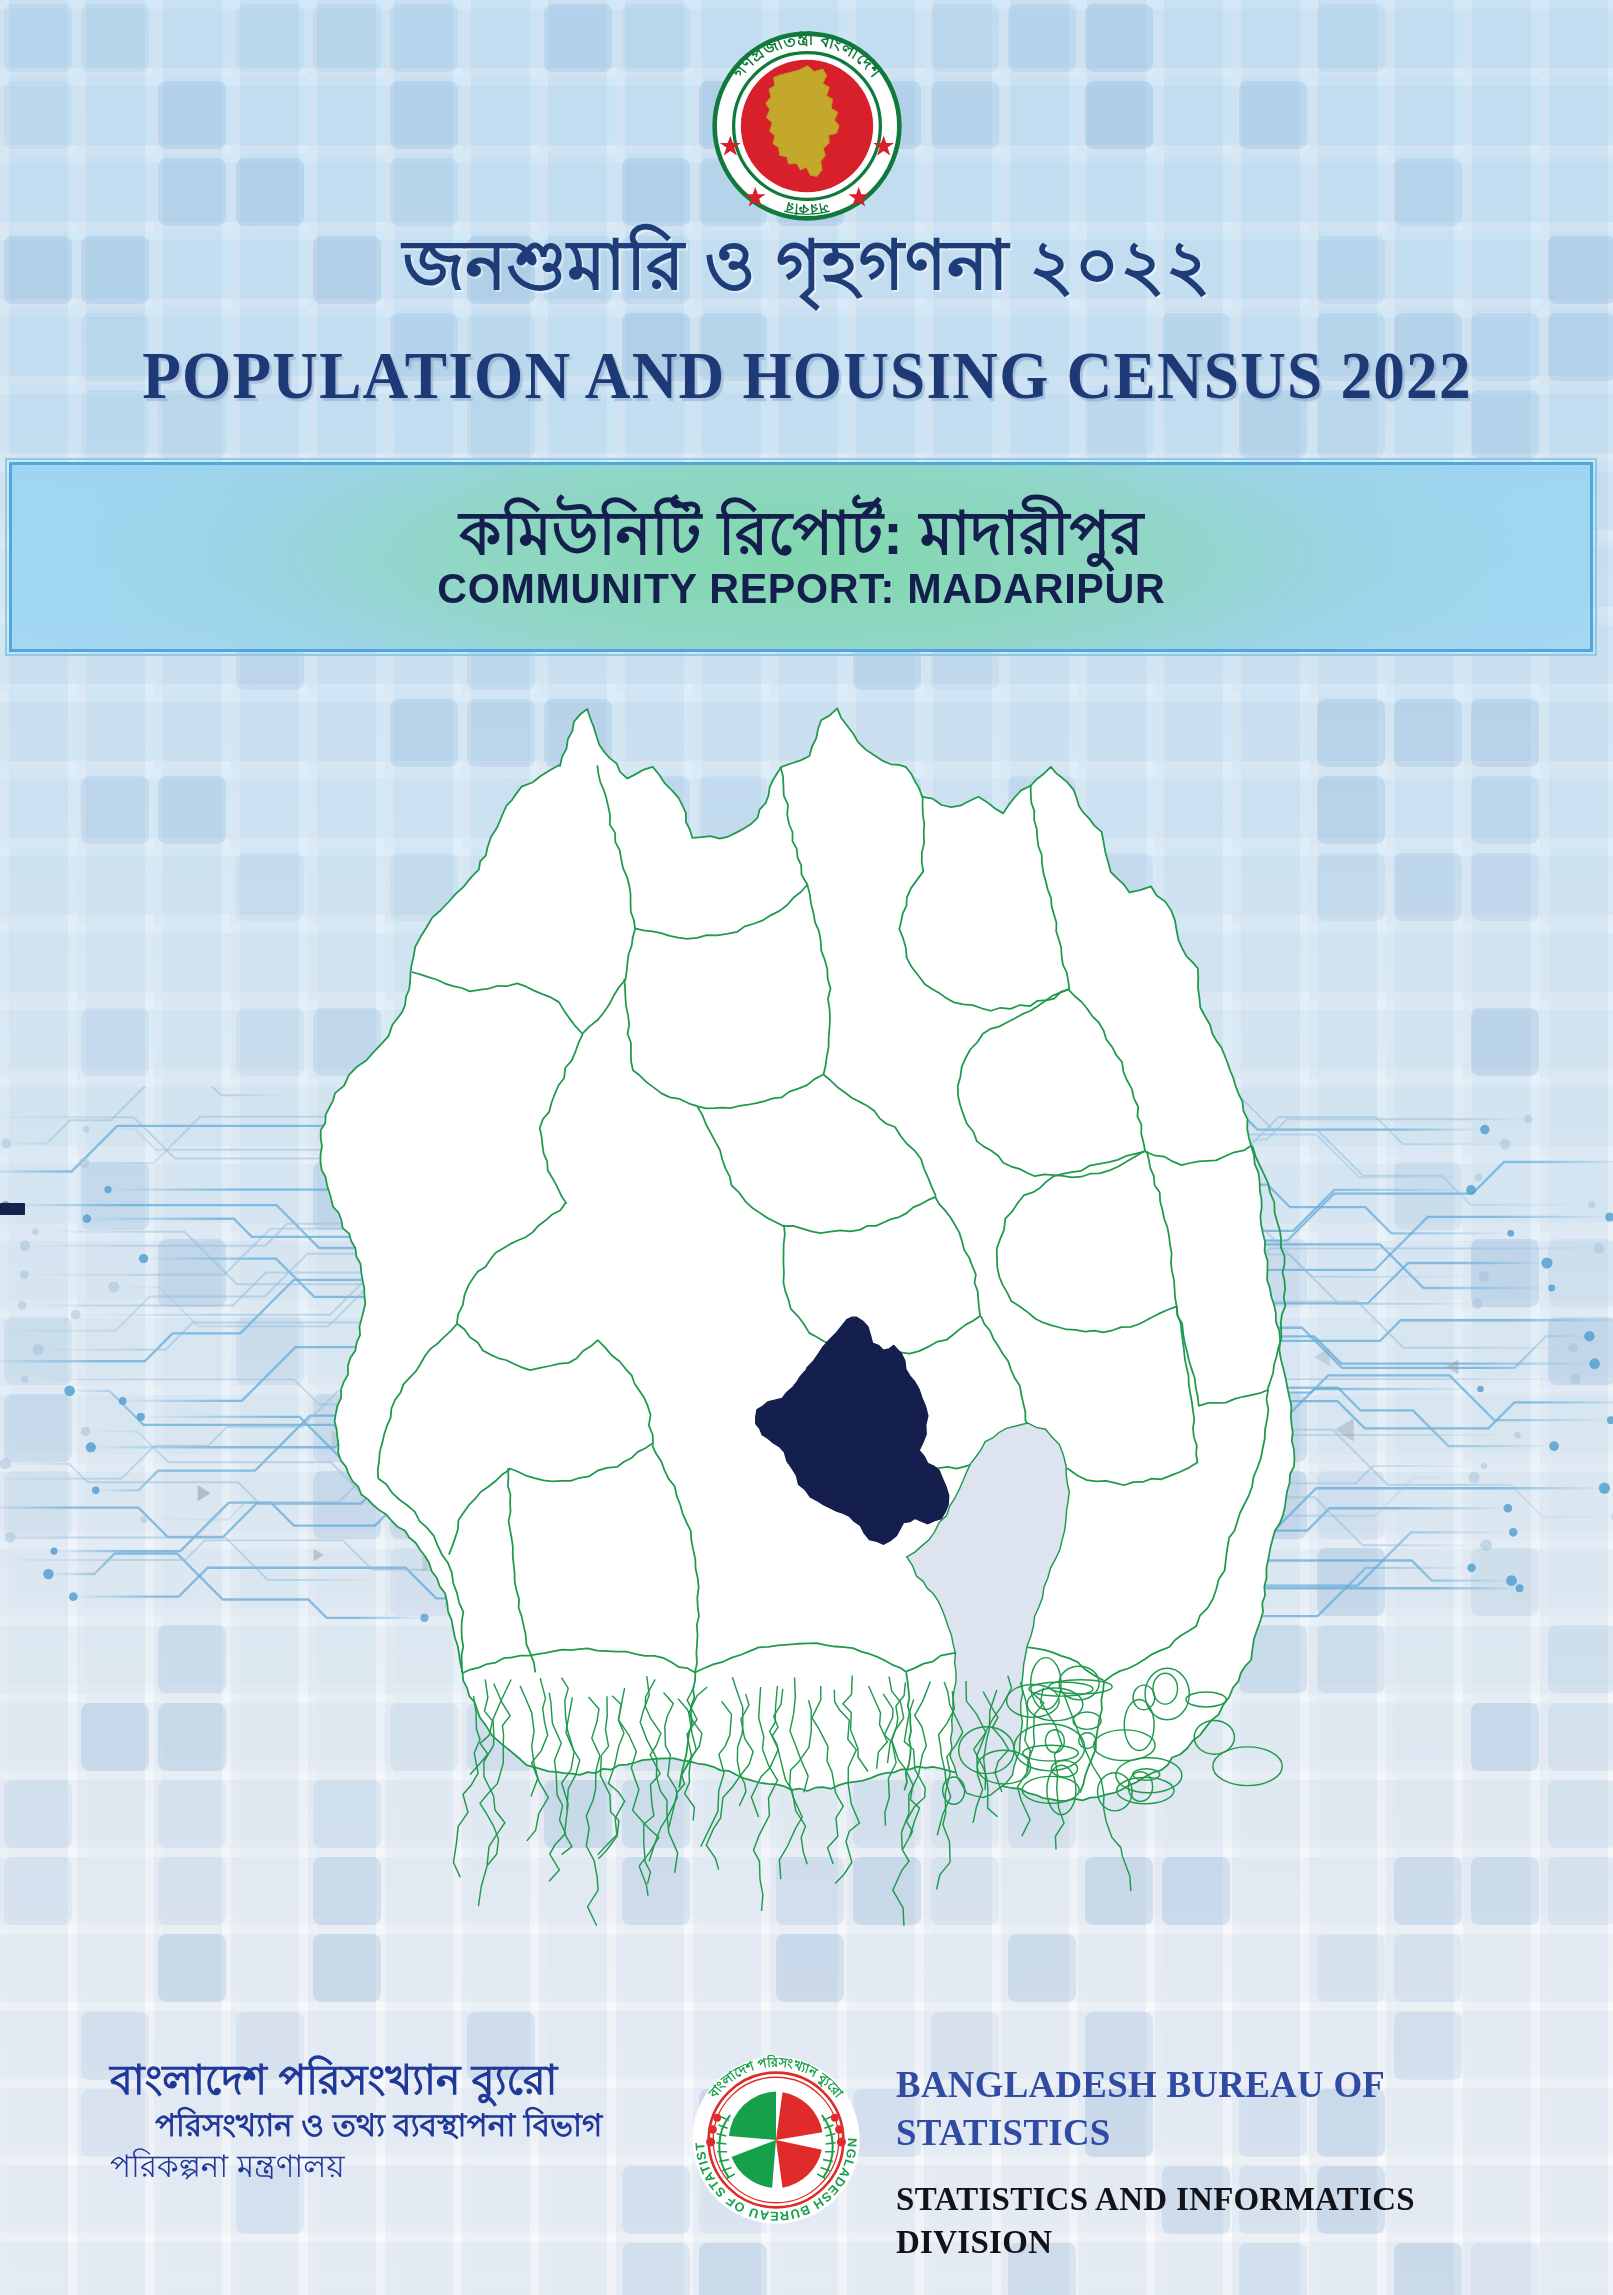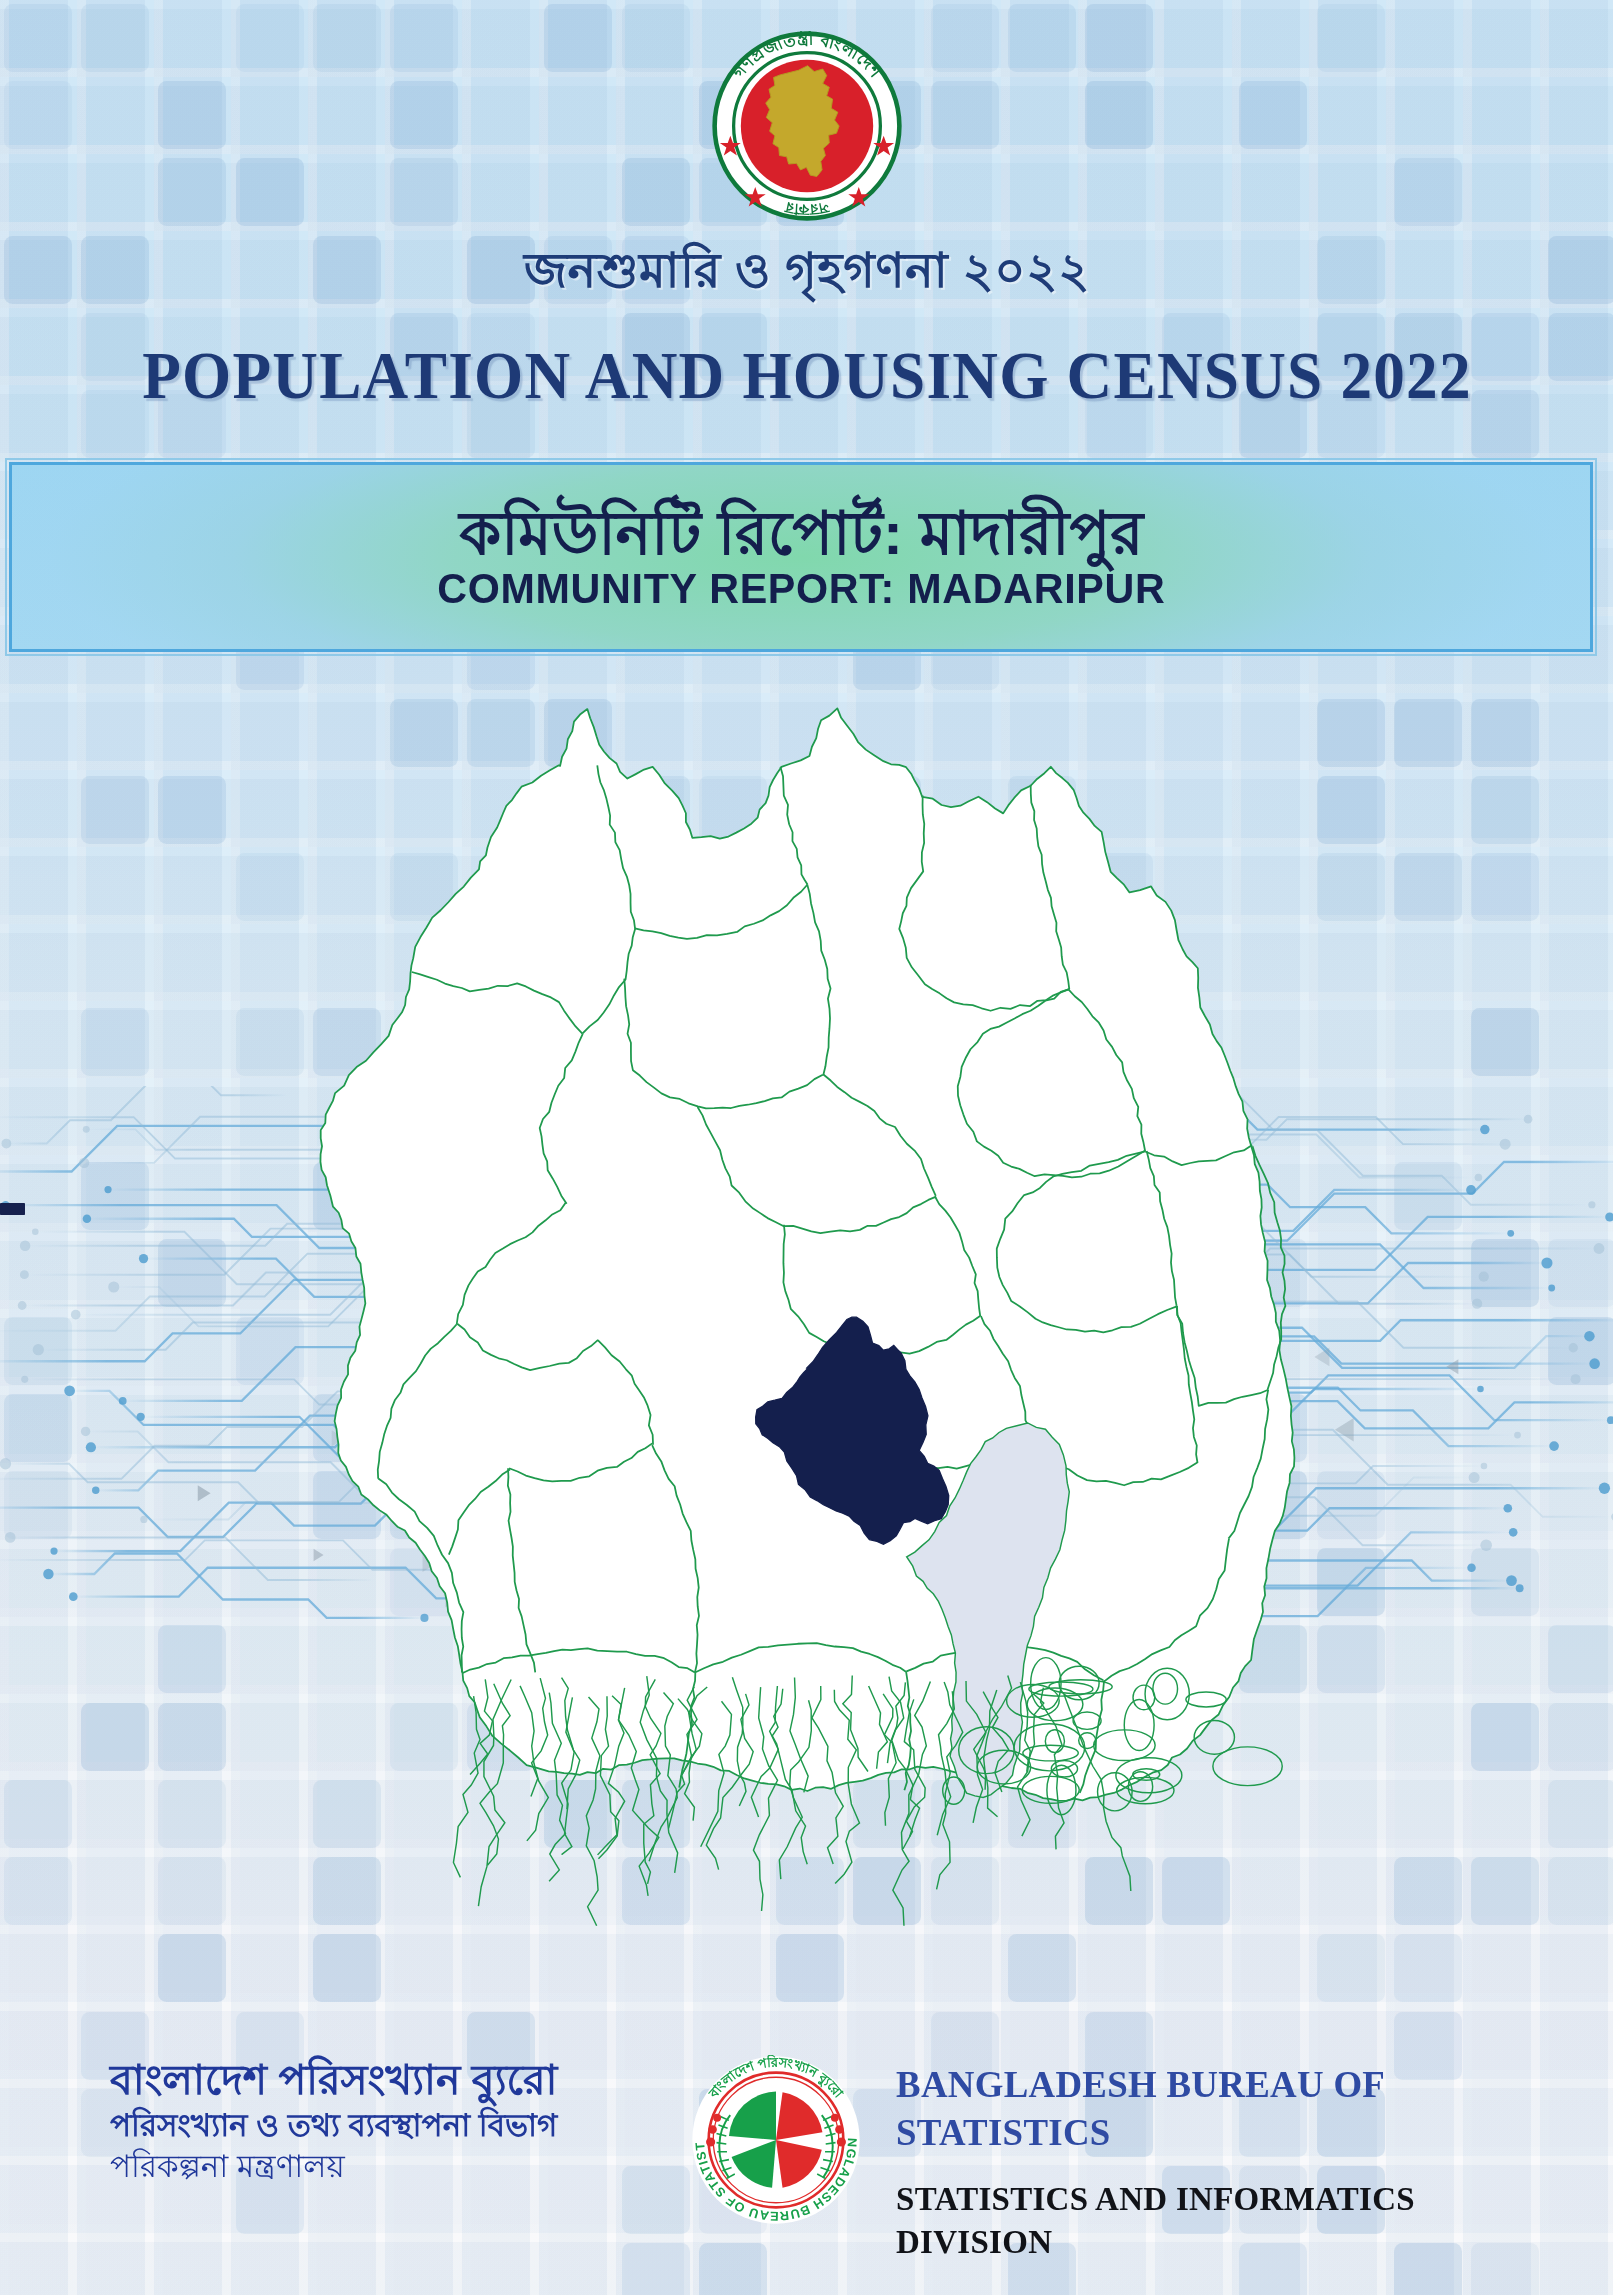--- a/index.html
+++ b/index.html
@@ -64,25 +64,25 @@
   }
 
   
   .emblem{
     position:absolute;left:50%;transform:translateX(-50%);
     top:31px;width:190px;height:190px;
   }
 
   
   .title-bn{
-    position:absolute;left:0;right:0;top:246px;
+    position:absolute;left:0;right:0;top:230px;
     text-align:center;
     font-family:"Liberation Sans", sans-serif;
     font-weight:bold;
-    font-size:48px;
+    font-size:69px;
     line-height:1.05;
     color:#1e3c78;
     letter-spacing:0.7px;
     text-shadow:2px 2px 0 rgba(255,255,255,.45);
   }
   .title-en{
     position:absolute;left:0;right:0;top:340px;
     text-align:center;
     font-family:"Liberation Serif", serif;
     font-weight:bold;
@@ -142,21 +142,21 @@
   
   .footer{
     position:absolute;left:0;right:0;bottom:31px;height:216px;
   }
   .footer-bn{
     position:absolute;left:110px;top:6.5px;width:654px;
     color:#20389a;
     font-family:"Liberation Sans", sans-serif;
   }
   .footer-bn .l1{font-size:41px;font-weight:bold;line-height:1.22;letter-spacing:0;}
-  .footer-bn .l2{font-size:31px;font-weight:bold;line-height:1.35;}
+  .footer-bn .l2{font-size:31px;font-weight:bold;line-height:1.35;margin-left:45px;}
   .footer-bn .l3{font-size:31px;font-weight:normal;line-height:1.35;}
 
   .bbs-logo{position:absolute;left:691px;top:6.5px;width:170px;height:170px;}
 
   .footer-en{
     position:absolute;left:896px;top:13px;width:667px;
     font-family:"Liberation Serif", serif;
   }
   .footer-en .e1{
     font-size:38px;font-weight:bold;color:#2f4ba3;line-height:1.25;

